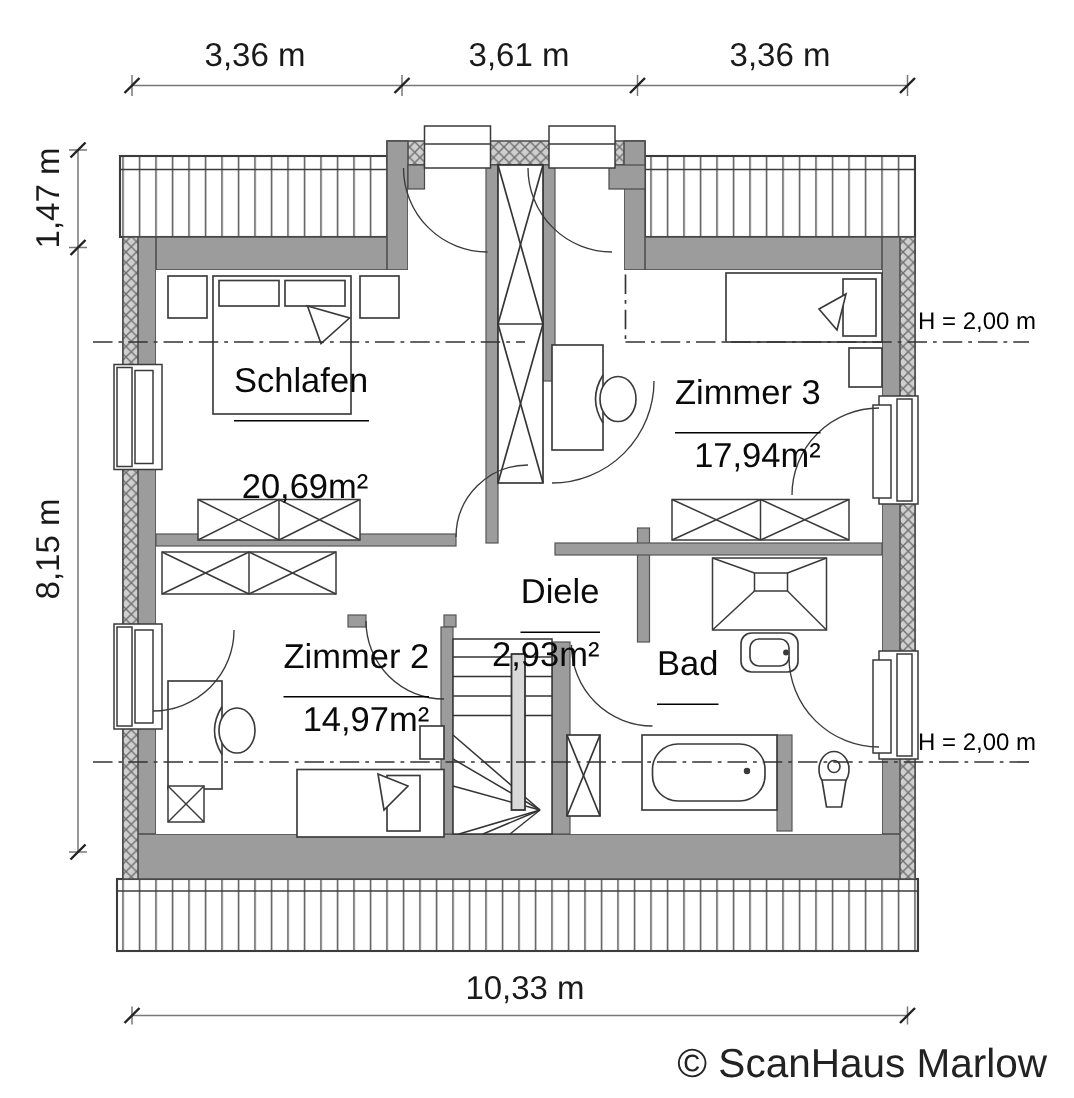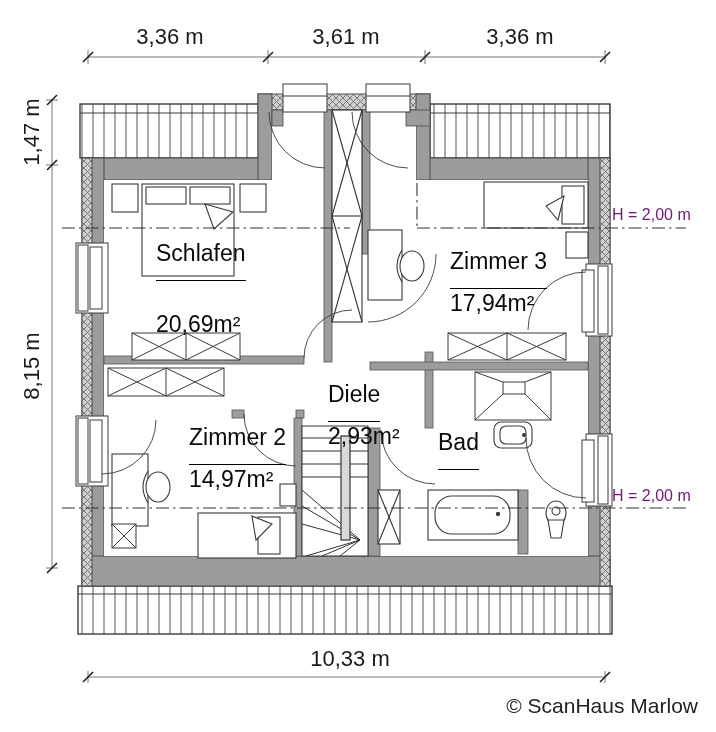--- a/index.html
+++ b/index.html
@@ -1,25 +1,25 @@
 <!DOCTYPE html>
 <html><head>
 <meta charset="utf-8">
 <style>
   html,body{margin:0;padding:0;background:#fff;}
   #plan{position:relative;width:716px;height:732px;background:#fff;overflow:hidden;
-        font-family:"Liberation Sans",sans-serif;color:#111;}
+        font-family:"Liberation Sans",sans-serif;color:#111;text-align:right;}
   #plan svg{position:absolute;left:0;top:0;}
   .lbl{position:absolute;white-space:nowrap;line-height:1.26;font-size:23px;color:#0a0a0a;}
   .lbl .u{display:inline-block;border-bottom:1.6px solid #000;padding-bottom:12px;}
   .dimlbl{position:absolute;transform:translate(-50%,0);white-space:nowrap;font-size:22px;color:#1a1a1a;}
   .vlbl{position:absolute;transform:translate(-50%,-50%) rotate(-90deg);white-space:nowrap;
         font-size:22px;color:#1a1a1a;}
-  .hlbl{position:absolute;white-space:nowrap;font-size:16px;color:#701a75;}
-  .copyright{position:absolute;white-space:nowrap;font-size:21px;color:#222;}
+  .hlbl{position:absolute;white-space:nowrap;font-size:16px;color:#000000;}
+  .copyright{position:absolute;white-space:nowrap;font-size:27px;color:#222;}
 </style>
 </head>
 <body>
 
 <div id="plan">
 
 <svg width="716" height="732" viewBox="0 0 716 732">
   <defs>
     <pattern id="hatch" width="7" height="7" patternUnits="userSpaceOnUse">
       <rect width="7" height="7" fill="#cfcfcf"></rect>

